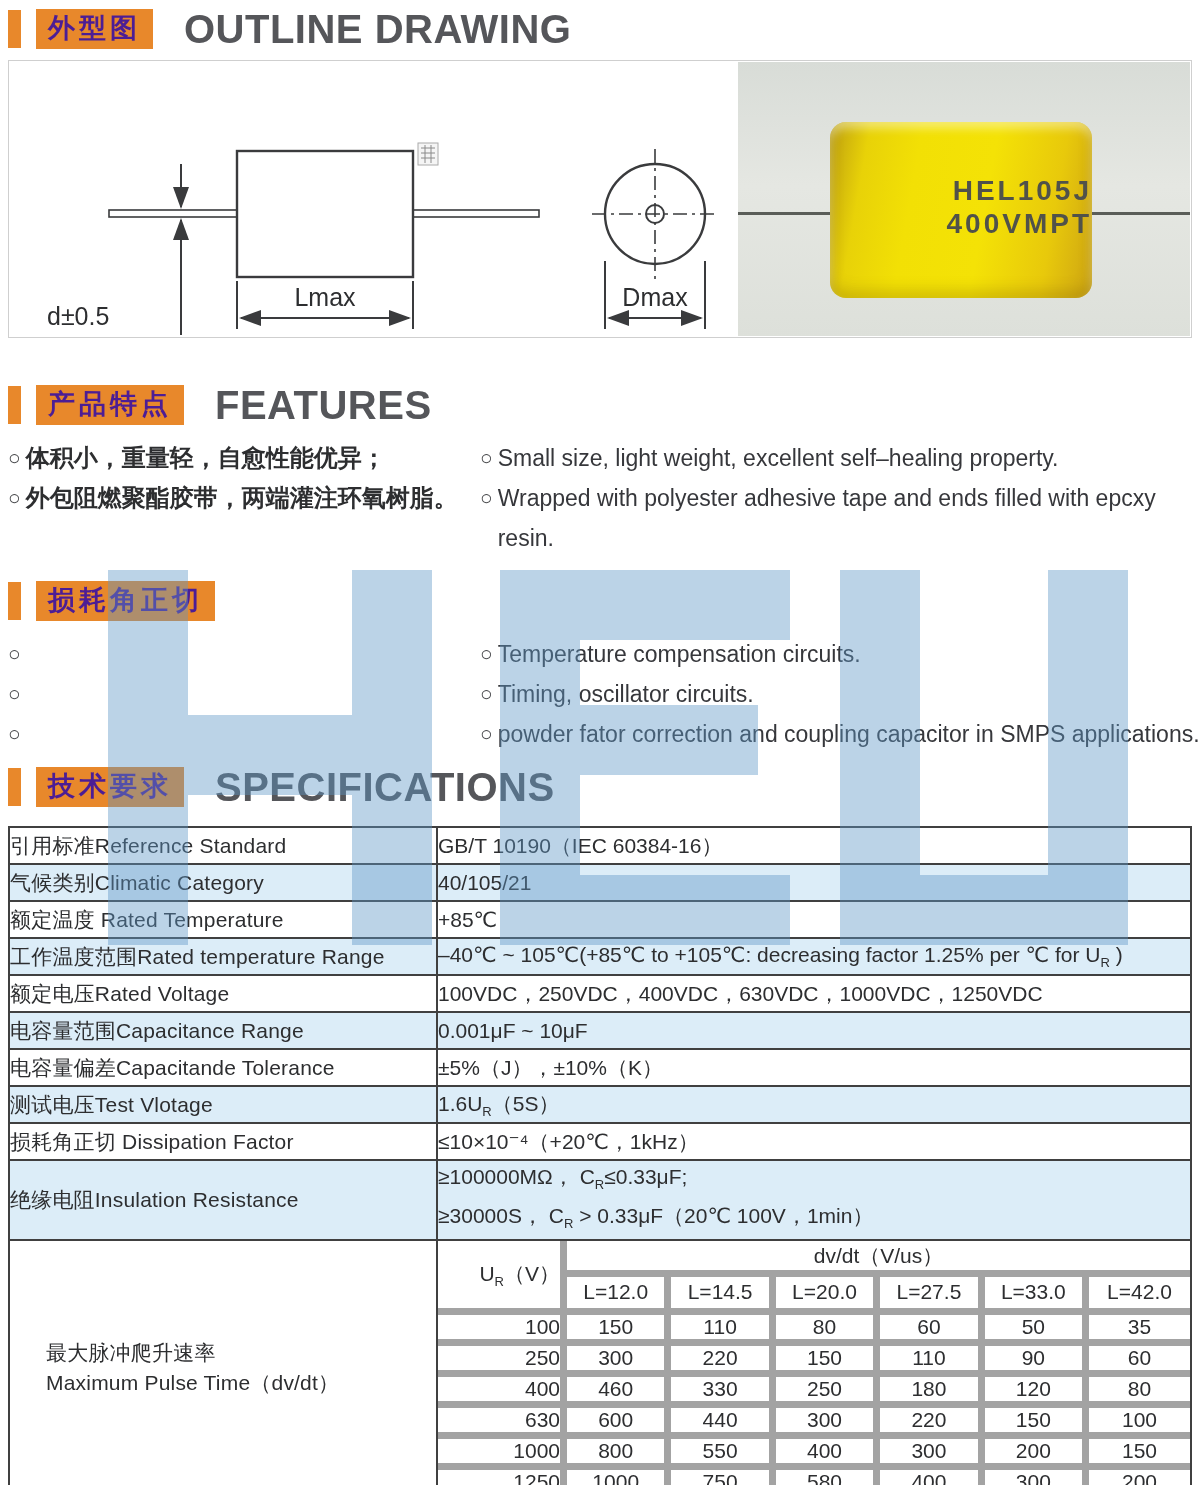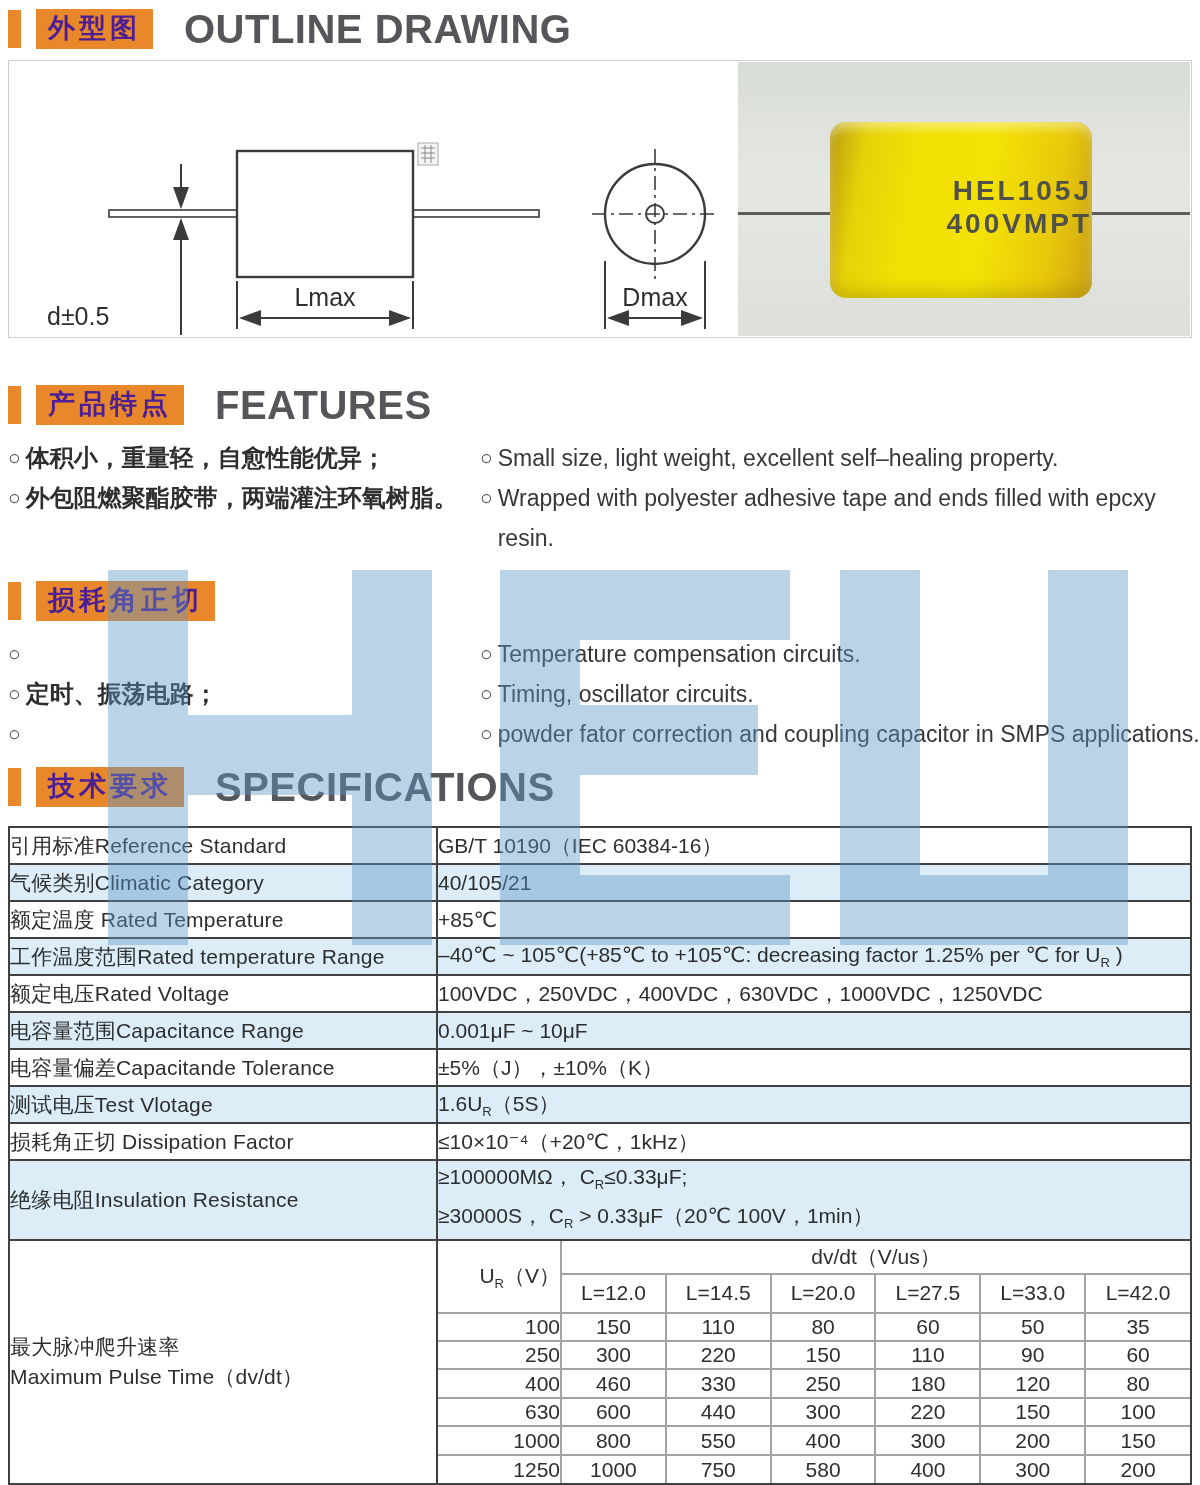--- a/index.html
+++ b/index.html
@@ -34,25 +34,25 @@
   table.spec{border-collapse:collapse;table-layout:fixed;width:1184px;margin:18px 8px 0;font-size:21px;}
   table.spec td{border:2px solid #404040;padding:0;}
   td.lab{width:426px;padding-left:16px;letter-spacing:0.2px;}
   td.val{padding-left:22px;}
   tr.h1{height:37px;}
   tr.h2{height:74px;}
   tr.h3{height:242px;}
   .shade{background:#DCEDF8;}
   sub{font-size:13px;}
   .two-line div{line-height:31px;}
-  .lab-big div{line-height:30px;}
+  .lab-big div{line-height:30px;padding-left:36px;}
   
   td.pulse-cell{padding:0;vertical-align:top;}
   table.pulse{border-collapse:collapse;width:100%;height:242px;table-layout:fixed;font-size:21px;}
-  table.pulse td{border:2px solid #a3a3a3;text-align:center;padding:0;}
+  table.pulse td{border:7px solid #a3a3a3;text-align:center;padding:0;}
   table.pulse td.no-l{border-left:none;text-align:right;} table.pulse td.no-r{border-right:none;}
   table.pulse td.no-t{border-top:none;}  table.pulse td.no-b{border-bottom:none;}
   .ur-col{width:122px;}
   tr.ph1{height:32px;} tr.ph2{height:38px;} tr.pd{height:28px;}
   
   .watermark{position:absolute;left:0;top:0;z-index:10;pointer-events:none;}
 </style>
 </head>
 <body>
 
@@ -145,21 +145,20 @@
   <span class="accent"></span>
   <span class="badge">损耗角正切</span>
 </div>
 <div class="bullets">
   <div>
     <div class="bullet">
       <span class="ring">○</span>
       </div>
     <div class="bullet">
       <span class="ring">○</span>
-      <span class="zh">定时、振荡电路；</span>
       </div>
     <div class="bullet">
       <span class="ring">○</span>
       </div>
   </div>
   <div>
     <div class="bullet">
       <span class="ring">○</span>
       <span class="en">Temperature compensation circuits.</span>
       </div>

